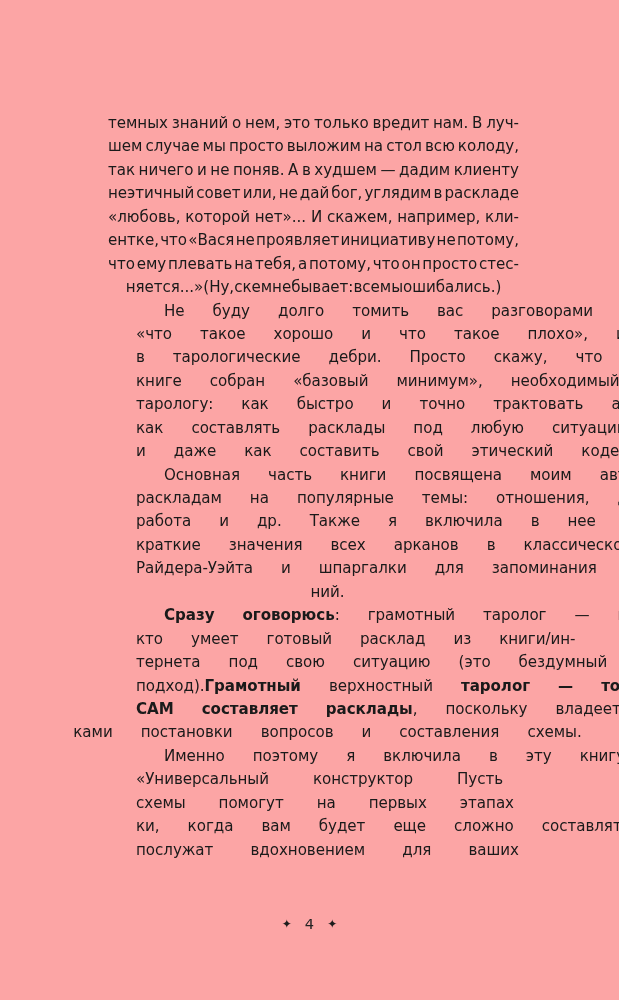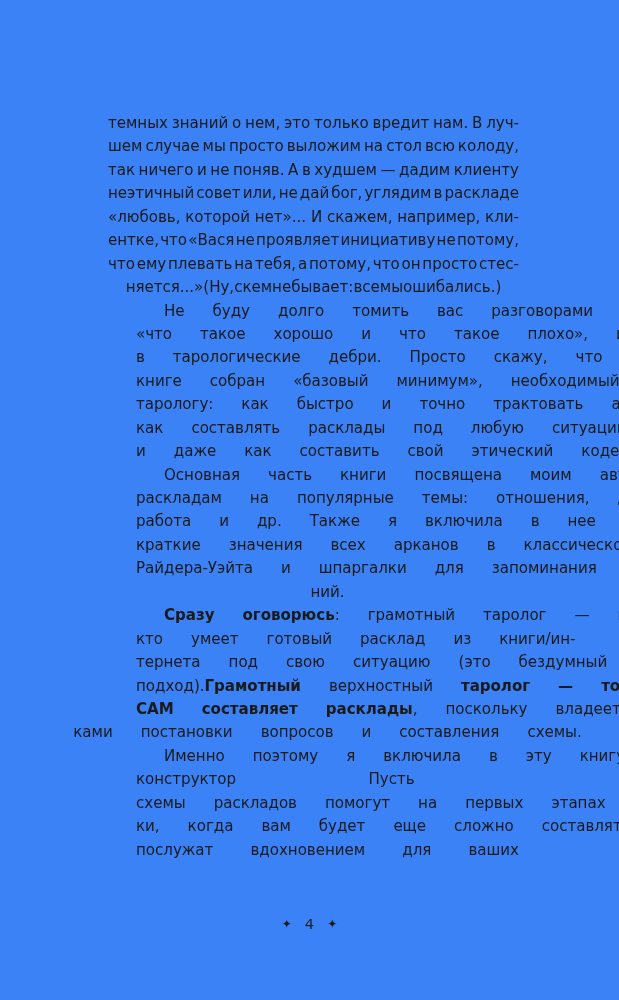--- a/index.html
+++ b/index.html
@@ -7,21 +7,21 @@
     margin: 0;
     padding: 0;
     background: #ffffff;
   }
 
   .page {
     position: relative;
     width: 619px;
     height: 1000px;
     margin: 0;
-    background: #3b82f6;
+    background: #fca5a5;
     overflow: hidden;
     font-family: "DejaVu Sans", "Liberation Sans", sans-serif;
     color: #1a1a1a;
     -webkit-font-smoothing: antialiased;
   }
 
   .text-block {
     position: absolute;
     left: 108px;
     top: 112px;
@@ -144,22 +144,22 @@
       <div class="para lines">
         <div class="ln indent"><span><span class="bold">Сразу</span></span><span><span class="bold">оговорюсь</span><span>:</span></span><span><span>грамотный</span></span><span><span>таролог</span></span><span><span>—</span></span><span><span>не</span></span></div>
         <div class="ln"><span><span>кто</span></span><span><span>умеет</span></span><span><span>готовый</span></span><span><span>расклад</span></span><span><span>из</span></span><span><span>книги/ин-</span></span></div>
         <div class="ln"><span><span>тернета</span></span><span><span>под</span></span><span><span>свою</span></span><span><span>ситуацию</span></span><span><span>(это</span></span><span><span>бездумный</span></span><span></span></div>
         <div class="ln"><span><span>подход).</span><span class="bold">Грамотный</span></span><span><span>верхностный</span></span><span><span class="bold">таролог</span></span><span><span class="bold">—</span></span><span><span class="bold">тот,</span></span></div>
         <div class="ln"><span><span class="bold">САМ</span></span><span><span class="bold">составляет</span></span><span><span class="bold">расклады</span><span>,</span></span><span><span>поскольку</span></span><span><span>владеет</span></span></div>
         <div class="ln last"><span><span>ками</span></span><span><span>постановки</span></span><span><span>вопросов</span></span><span><span>и</span></span><span><span>составления</span></span><span><span>схемы.</span></span></div>
       </div>
       <div class="para lines">
         <div class="ln indent"><span><span>Именно</span></span><span><span>поэтому</span></span><span><span>я</span></span><span><span>включила</span></span><span><span>в</span></span><span><span>эту</span></span><span><span>книгу</span></span></div>
-        <div class="ln"><span><span>конструктор</span></span><span><span>Пусть</span></span><span></span></div>
-        <div class="ln"><span><span>схемы</span></span><span><span>раскладов</span></span><span><span>помогут</span></span><span><span>на</span></span><span><span>первых</span></span><span><span>этапах</span></span><span></span></div>
+        <div class="ln"><span><span>«Универсальный</span></span><span><span>конструктор</span></span><span><span>Пусть</span></span><span></span></div>
+        <div class="ln"><span><span>схемы</span></span><span><span>помогут</span></span><span><span>на</span></span><span><span>первых</span></span><span><span>этапах</span></span><span></span></div>
         <div class="ln"><span><span>ки,</span></span><span><span>когда</span></span><span><span>вам</span></span><span><span>будет</span></span><span><span>еще</span></span><span><span>сложно</span></span><span><span>составлять</span></span></div>
         <div class="ln"><span><span>послужат</span></span><span><span>вдохновением</span></span><span><span>для</span></span><span><span>ваших</span></span></div>
       </div>
     </div>
 
   <div class="footer">
     <span class="orn">✦</span>
     <span class="folio">4</span>
     <span class="orn">✦</span>
   </div>

